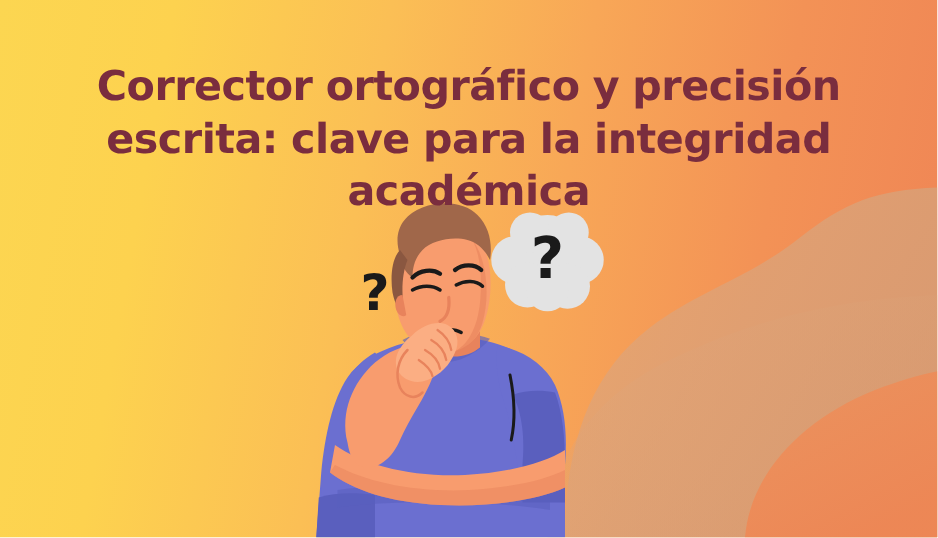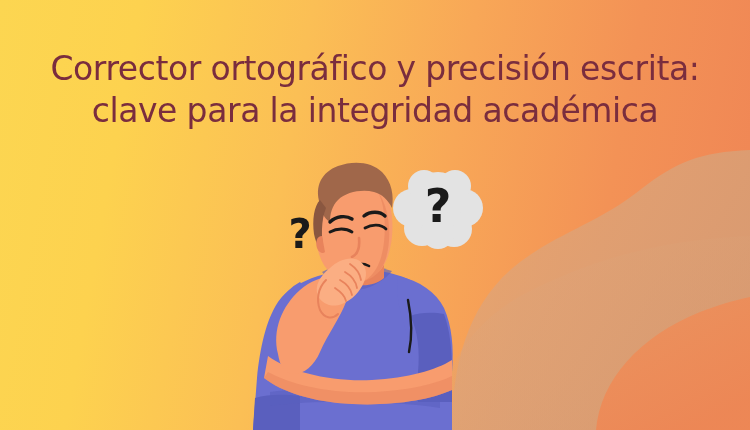--- a/index.html
+++ b/index.html
@@ -41,21 +41,21 @@
     z-index: 5;
     pointer-events: none;
   }
   #title-text {
     display: block;
     margin: 0;
     padding: 0 26px;
     color: #7A2D3E;
     font-family: "DejaVu Sans", sans-serif;
     font-size: 33px;
-    font-weight: 400;
+    font-weight: 700;
     line-height: 1.28;
     letter-spacing: -0.4px;
     word-spacing: -0.5px;
   }
 </style>
 </head>
 <body>
 
 <div id="banner">
 

